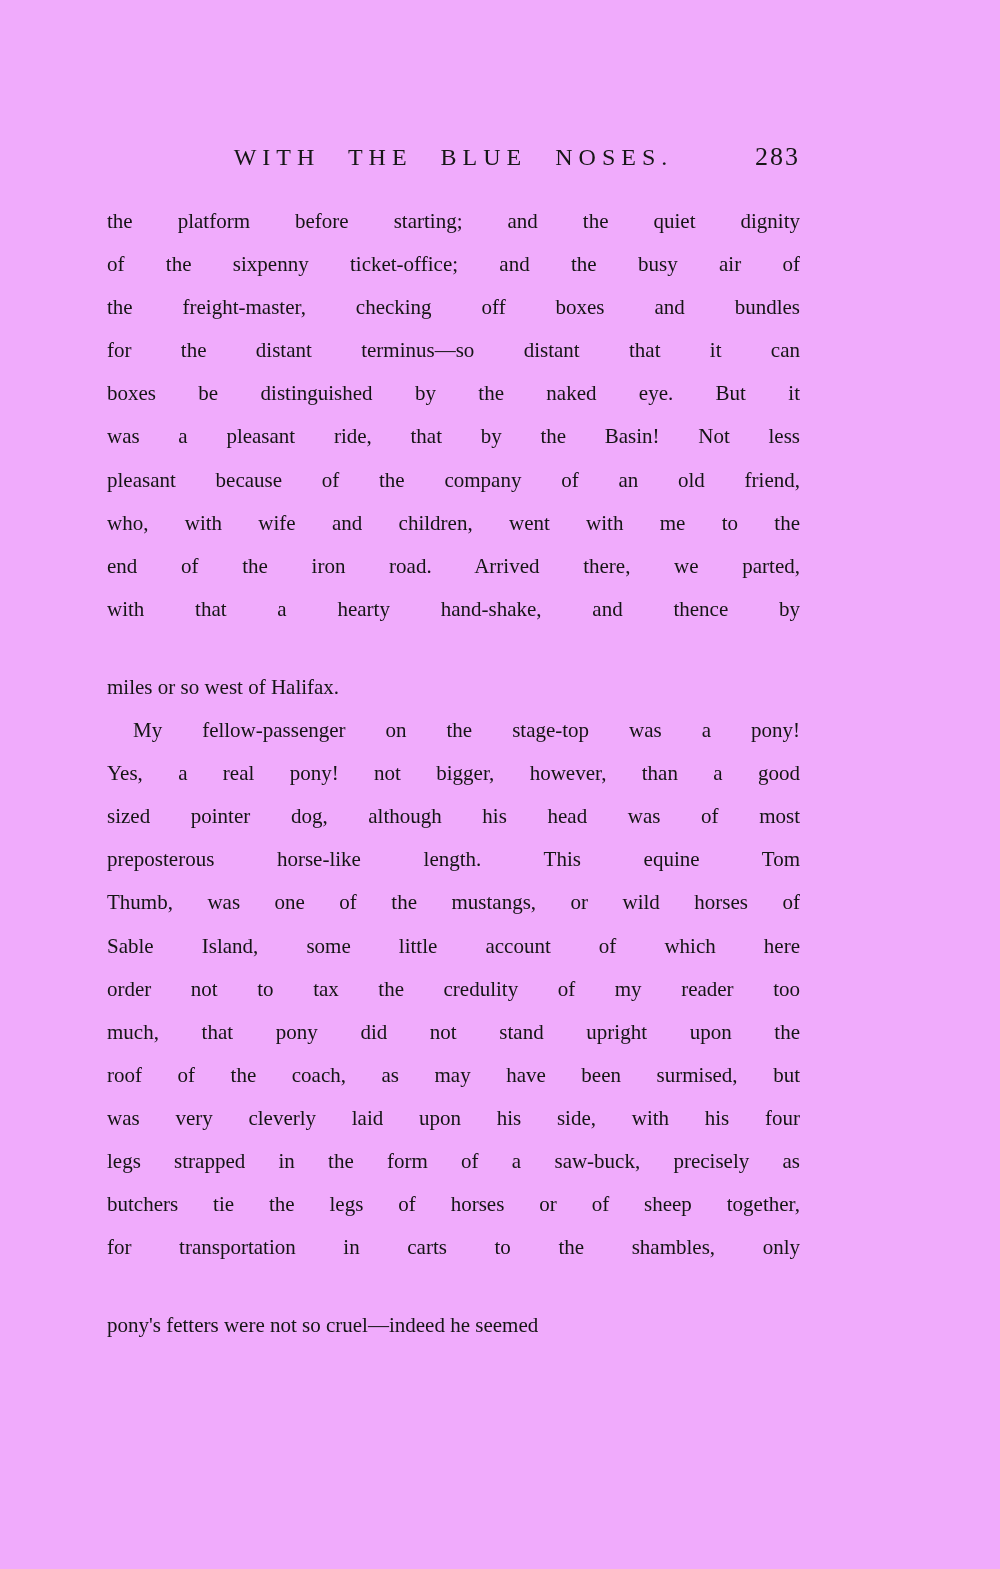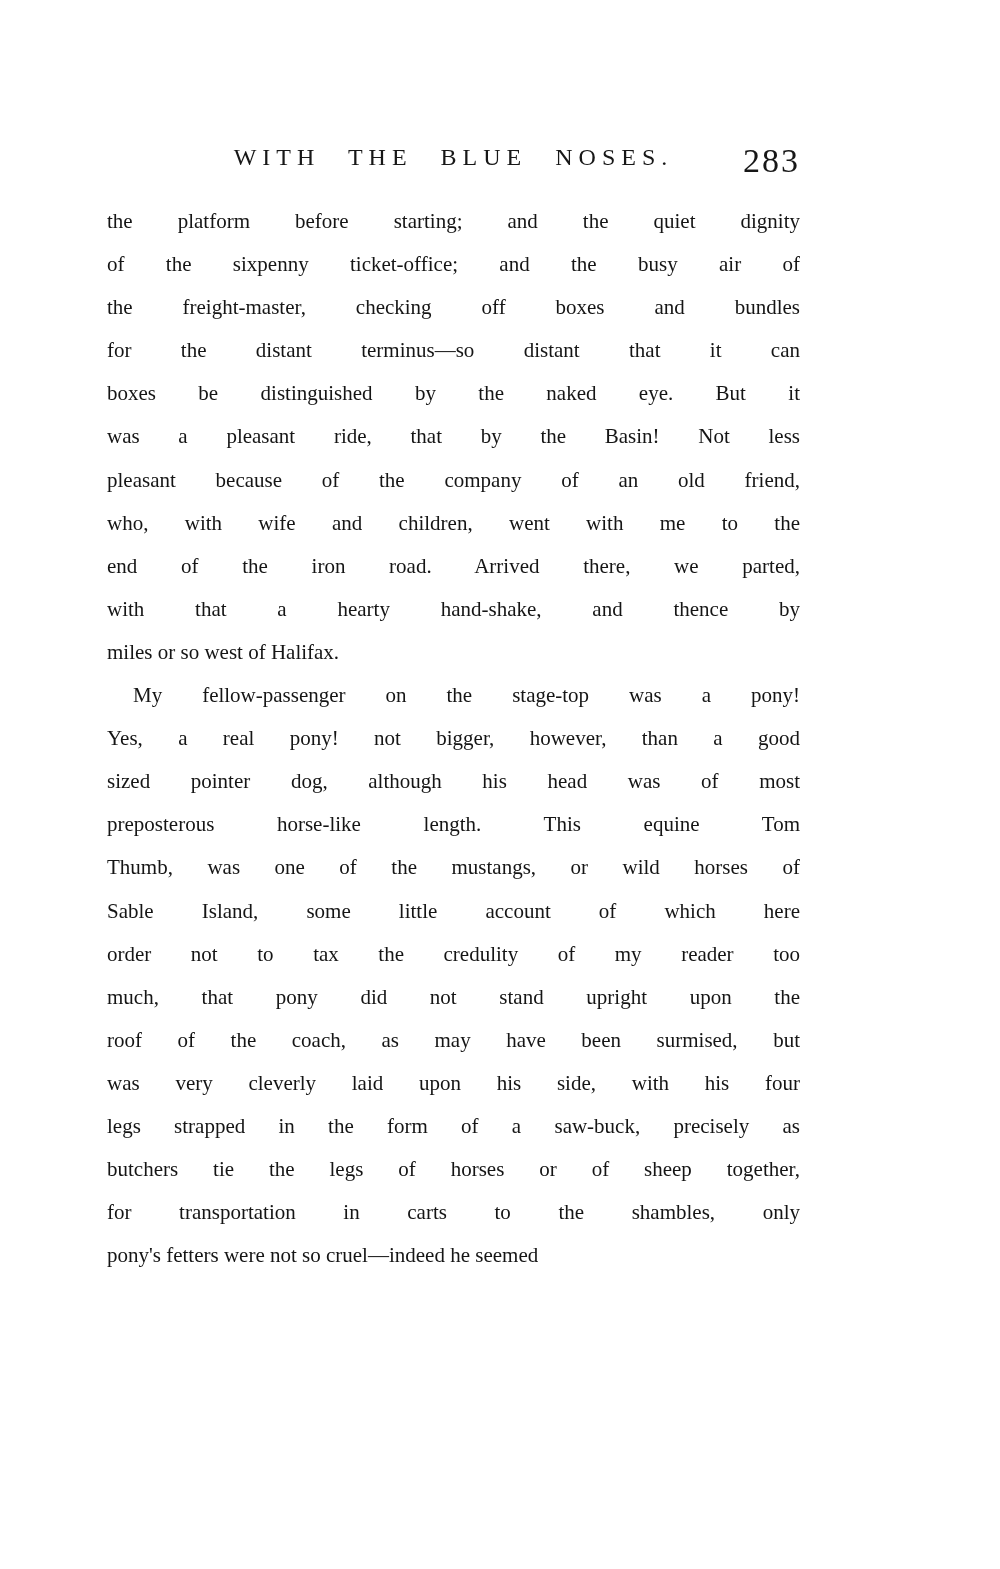--- a/index.html
+++ b/index.html
@@ -5,21 +5,21 @@
   html, body {
     margin: 0;
     padding: 0;
     background: #e8e8e8;
   }
   .page {
     position: relative;
     width: 1000px;
     height: 1569px;
     margin: 0 auto;
-    background: #ffffff;
+    background: #f0abfc;
     color: #151515;
     font-family: "Liberation Serif", "DejaVu Serif", serif;
     overflow: hidden;
   }
   .running-header {
     position: absolute;
     top: 142px;
     left: 107px;
     width: 693px;
     height: 36px;
@@ -33,40 +33,41 @@
     font-size: 24px;
     letter-spacing: 6px;
     word-spacing: 16px;
     color: #171717;
     white-space: nowrap;
   }
   .folio {
     position: absolute;
     right: 0;
     top: 0;
-    font-size: 34px;
+    font-size: 26px;
     letter-spacing: 2px;
     color: #171717;
   }
   .body-text {
     position: absolute;
     top: 200px;
     left: 107px;
     width: 693px;
     font-size: 21px;
     line-height: 43.1px;
   }
   .line {
     text-align: justify;
     text-align-last: justify;
     height: 43.1px;
     overflow: visible;
   }
   .line.para-end {
     text-align-last: left;
+    margin-top: 35px;
   }
   .line.indent {
     text-indent: 26px;
   }
 </style>
 </head>
 <body>
 
 <div class="page">
 

